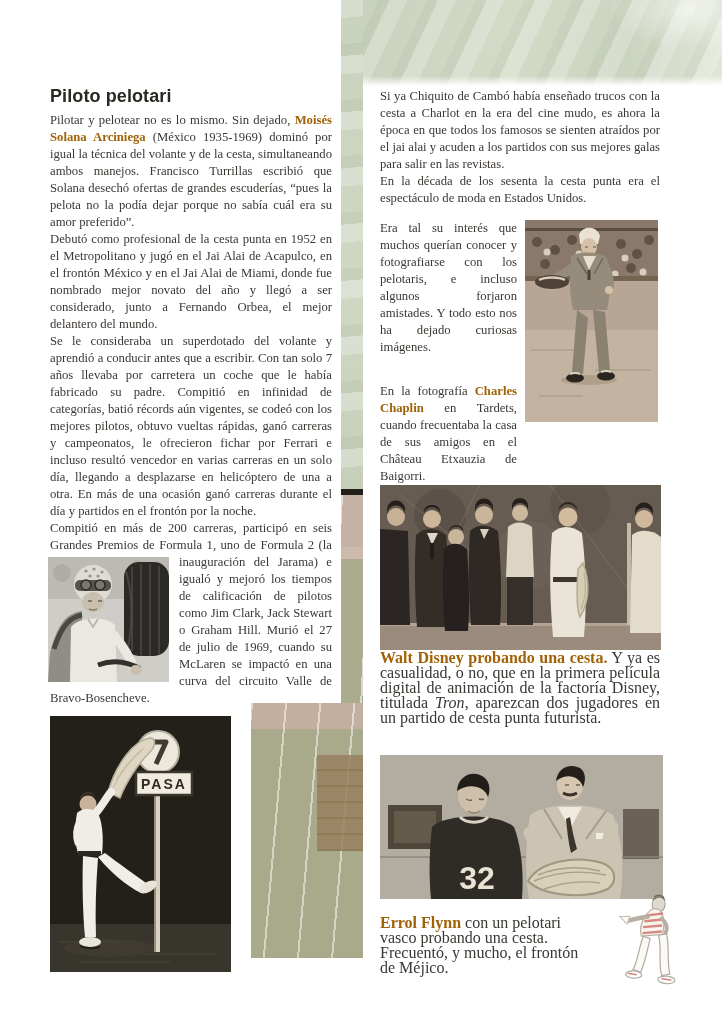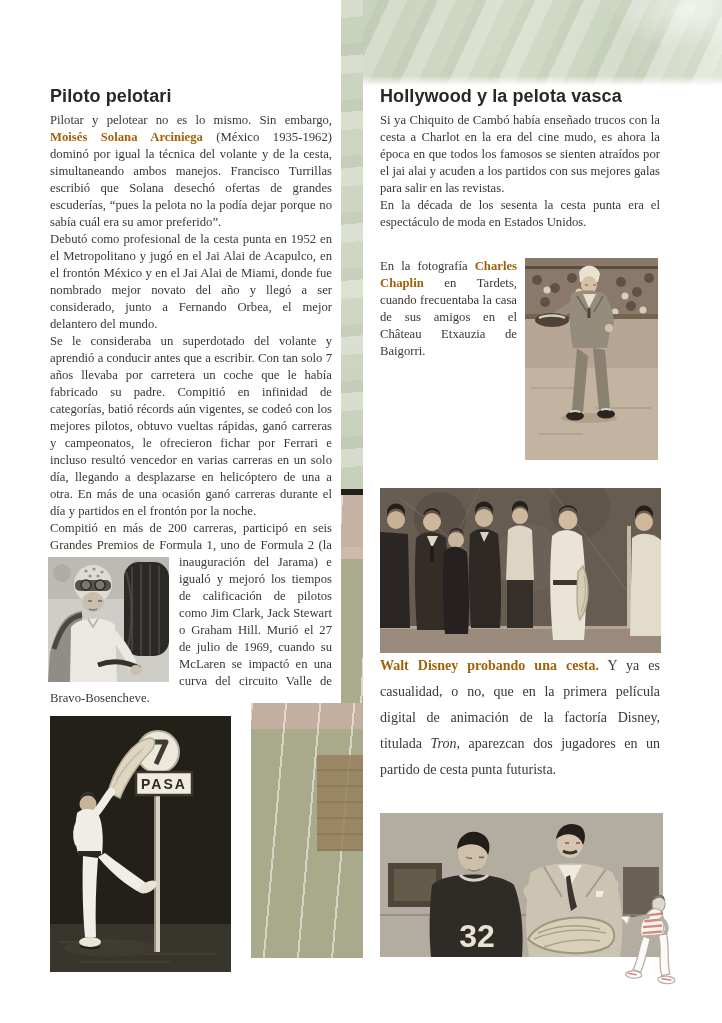--- a/index.html
+++ b/index.html
@@ -43,42 +43,42 @@
 
   .race-wrap{float:left;width:121px;height:125px;margin:3px 10px 2px -2px;}
   .pasa-wrap{clear:both;width:181px;height:256px;margin-top:9px;}
 
   .fig-row{position:relative;margin-top:13px;min-height:230px;}
   .fig-row p{width:137px;}
   .fig-row .p-gap{margin-top:27px;}
   .chaplin-wrap{position:absolute;right:2px;top:0;width:133px;height:202px;}
 
   .group-wrap{width:281px;height:165px;margin-top:0;}
-  .caption{margin-top:10px;font-size:14px;line-height:26px;text-align:justify;}
+  .caption{margin-top:10px;font-size:16px;line-height:15px;text-align:justify;}
   .errol-wrap{width:283px;height:160px;margin-top:30px;}
   .caption-flynn{margin-top:11px;width:205px;text-align:left;}
 
   .sketch-wrap{position:absolute;left:616px;top:891px;width:78px;height:102px;}
 </style>
 </head>
 <body>
 
 <div class="page">
 
   <div class="wash-top"></div>
   <div class="wash-strip"></div>
   <div class="band-dark"></div>
   <div class="fronton-upper"></div>
   <div class="fronton-lower">
     <div class="wood"></div>
   </div>
 
   <div class="col col-left">
     <h2 class="hd">Piloto pelotari</h2>
-    <p><span>Pilotar y pelotear no es lo mismo. Sin embargo, </span><b>Moisés Solana Arciniega</b><span> (México 1935-1962) dominó por igual la técnica del volante y de la cesta, simultaneando ambos manejos. Francisco Turrillas escribió que Solana desechó ofertas de grandes escuderías, “pues la pelota no la podía dejar porque no sabía cuál era su amor preferido”.</span></p>
+    <p><span>Pilotar y pelotear no es lo mismo. Sin dejado, </span><b>Moisés Solana Arciniega</b><span> (México 1935-1969) dominó por igual la técnica del volante y de la cesta, simultaneando ambos manejos. Francisco Turrillas escribió que Solana desechó ofertas de grandes escuderías, “pues la pelota no la podía dejar porque no sabía cuál era su amor preferido”.</span></p>
     <p>Debutó como profesional de la cesta punta en 1952 en el Metropolitano y jugó en el Jai Alai de Acapulco, en el frontón México y en el Jai Alai de Miami, donde fue nombrado mejor novato del año y llegó a ser considerado, junto a Fernando Orbea, el mejor delantero del mundo.</p>
     <p>Se le consideraba un superdotado del volante y aprendió a conducir antes que a escribir. Con tan solo 7 años llevaba por carretera un coche que le había fabricado su padre. Compitió en infinidad de categorías, batió récords aún vigentes, se codeó con los mejores pilotos, obtuvo vueltas rápidas, ganó carreras y campeonatos, le ofrecieron fichar por Ferrari e incluso resultó vencedor en varias carreras en un solo día, llegando a desplazarse en helicóptero de una a otra. En más de una ocasión ganó carreras durante el día y partidos en el frontón por la noche.</p>
     <p><span>Compitió en más de 200 carreras, participó en seis Grandes Premios de Formula 1, uno de Formula 2 </span><span class="race-wrap figure">
       <svg class="ph" width="121" height="125" viewBox="0 0 121 125">
         <rect width="121" height="125" fill="#cfcdc7"></rect>
         <rect width="121" height="42" fill="#bdbab3"></rect>
         <circle cx="14" cy="16" r="9" fill="#aaa69d" opacity=".7"></circle>
         <circle cx="90" cy="10" r="7" fill="#b3afa6" opacity=".7"></circle>
         <rect x="76" y="5" width="45" height="94" rx="15" fill="#2b2a27"></rect>
         <path d="M84,10 v84 M93,7 v92 M102,7 v92 M111,9 v88" stroke="#44423d" stroke-width="2" fill="none"></path>
@@ -128,21 +128,20 @@
         <path d="M33,140 C32,170 33,200 35,221 L46,221 C45,194 46,168 48,142 Z" fill="#f0eee7"></path>
         <path d="M48,141 C62,158 77,170 91,177 L96,167 C84,158 68,147 55,137 Z" fill="#f0eee7"></path>
         <ellipse cx="40" cy="226" rx="11" ry="5" fill="#e8e4d8"></ellipse>
         <ellipse cx="98" cy="171" rx="10" ry="5" fill="#e8e4d8" transform="rotate(-28 98 171)"></ellipse>
         <path d="M30,230 q10,4 20,1" stroke="#14120e" stroke-width="2" fill="none" opacity=".7"></path>
       </svg>
       </span>
   </div>
 
   <div class="col col-right">
-    <h2 class="hd">Hollywood y la pelota vasca</h2>
     <p>Si ya Chiquito de Cambó había enseñado trucos con la cesta a Charlot en la era del cine mudo, es ahora la época en que todos los famosos se sienten atraídos por el jai alai y acuden a los partidos con sus mejores galas para salir en las revistas.</p>
     <p>En la década de los sesenta la cesta punta era el espectáculo de moda en Estados Unidos.</p>
 
     <div class="fig-row">
       <span class="chaplin-wrap figure">
         <svg class="ph" width="133" height="202" viewBox="0 0 133 202">
           <rect width="133" height="202" fill="#b7a695"></rect>
           <rect width="133" height="58" fill="#8a796a"></rect>
           <rect y="8" width="133" height="3" fill="#5a4d40"></rect>
           <g fill="#5f5244">
@@ -178,20 +177,21 @@
           <ellipse cx="27" cy="62" rx="17" ry="7" fill="#4e4237"></ellipse>
           <path d="M14,60 a16,6 0 0 1 26,0" fill="none" stroke="#d8cdb9" stroke-width="2.5"></path>
           <circle cx="84" cy="70" r="4" fill="#d6c1a8"></circle>
           <path d="M52,90 L47,152 L58,154 L63,98 Z" fill="#8b8171"></path>
           <path d="M68,90 L74,152 L85,150 L80,92 Z" fill="#8b8171"></path>
           <ellipse cx="50" cy="158" rx="9" ry="4.5" fill="#2a251f"></ellipse>
           <ellipse cx="81" cy="156" rx="9" ry="4.5" fill="#2a251f"></ellipse>
           <path d="M45,154 a8,4 0 0 1 10,0 M76,152 a8,4 0 0 1 10,0" stroke="#d8d2c2" stroke-width="2" fill="none"></path>
         </svg>
         </span>
+      <p>Era tal su interés que muchos querían conocer y fotografiarse con los pelotaris, e incluso algunos forjaron amistades. Y todo esto nos ha dejado curiosas imágenes.</p>
       <p class="p-gap"><span>En la fotografía </span><b>Charles Chaplin</b><span> en Tardets, cuando frecuentaba la casa de sus amigos en el Château Etxauzia de Baigorri.</span></p>
     </div>
 
     <span class="group-wrap figure">
       <svg class="ph" width="281" height="165" viewBox="0 0 281 165">
         <rect width="281" height="165" fill="#675c52"></rect>
         <circle cx="60" cy="30" r="26" fill="#554a42" opacity=".6"></circle>
         <circle cx="200" cy="20" r="30" fill="#584d44" opacity=".5"></circle>
         <circle cx="150" cy="70" r="34" fill="#74685c" opacity=".4"></circle>
         <path d="M20,10 L120,90 M170,0 L260,120 M100,0 L40,120" stroke="#8d8174" stroke-width="1.2" opacity=".35"></path>
@@ -267,20 +267,21 @@
         <path d="M150,78 C158,94 168,106 180,112" stroke="#ccc4b3" stroke-width="13" fill="none" stroke-linecap="round"></path>
         <path d="M232,72 C228,92 220,106 208,114" stroke="#ccc4b3" stroke-width="13" fill="none" stroke-linecap="round"></path>
         <circle cx="182" cy="114" r="6" fill="#d0c0aa"></circle>
           <circle cx="207" cy="116" r="6" fill="#d0c0aa"></circle>
 
         <path d="M148,126 C160,106 196,100 222,108 C236,113 238,126 228,134 C206,144 164,142 148,126 Z" fill="#d9d0ba" stroke="#9f967f" stroke-width="2"></path>
         <path d="M158,120 q30,-12 62,-4 M154,126 q34,-14 72,-6 M164,134 q28,-10 56,-6" stroke="#a89f88" stroke-width="1.4" fill="none"></path>
       </svg>
       </span>
 
+    <p class="caption caption-flynn"><b>Errol Flynn</b><span> con un pelotari vasco probando una cesta. Frecuentó, y mucho, el frontón de Méjico.</span></p>
   </div>
 
   <span class="sketch-wrap">
     <svg width="78" height="102" viewBox="0 0 78 102">
       <g transform="rotate(4 39 51)">
         <ellipse cx="40" cy="13" rx="6.5" ry="8" fill="#ded8cd" stroke="#a39b8e" stroke-width="1"></ellipse>
         <path d="M34,9 q6,-6 12,-1 M35,6 q5,-4 10,0" stroke="#6f6a60" stroke-width="1.2" fill="none"></path>
         <path d="M32,20 C25,27 22,37 25,46 L46,43 C48,32 46,24 42,19 C38,17 35,17 32,20 Z" fill="#f8f5ef" stroke="#b7afa2" stroke-width="1.2"></path>
         <path d="M29,25 l16,-3 M27,31 l18,-3 M26,37 l19,-3 M26,43 l19,-3" stroke="#cd7066" stroke-width="2.4" opacity=".8"></path>
         <path d="M30,26 C22,28 15,30 9,32" stroke="#b7afa2" stroke-width="4.5" fill="none" stroke-linecap="round"></path>

